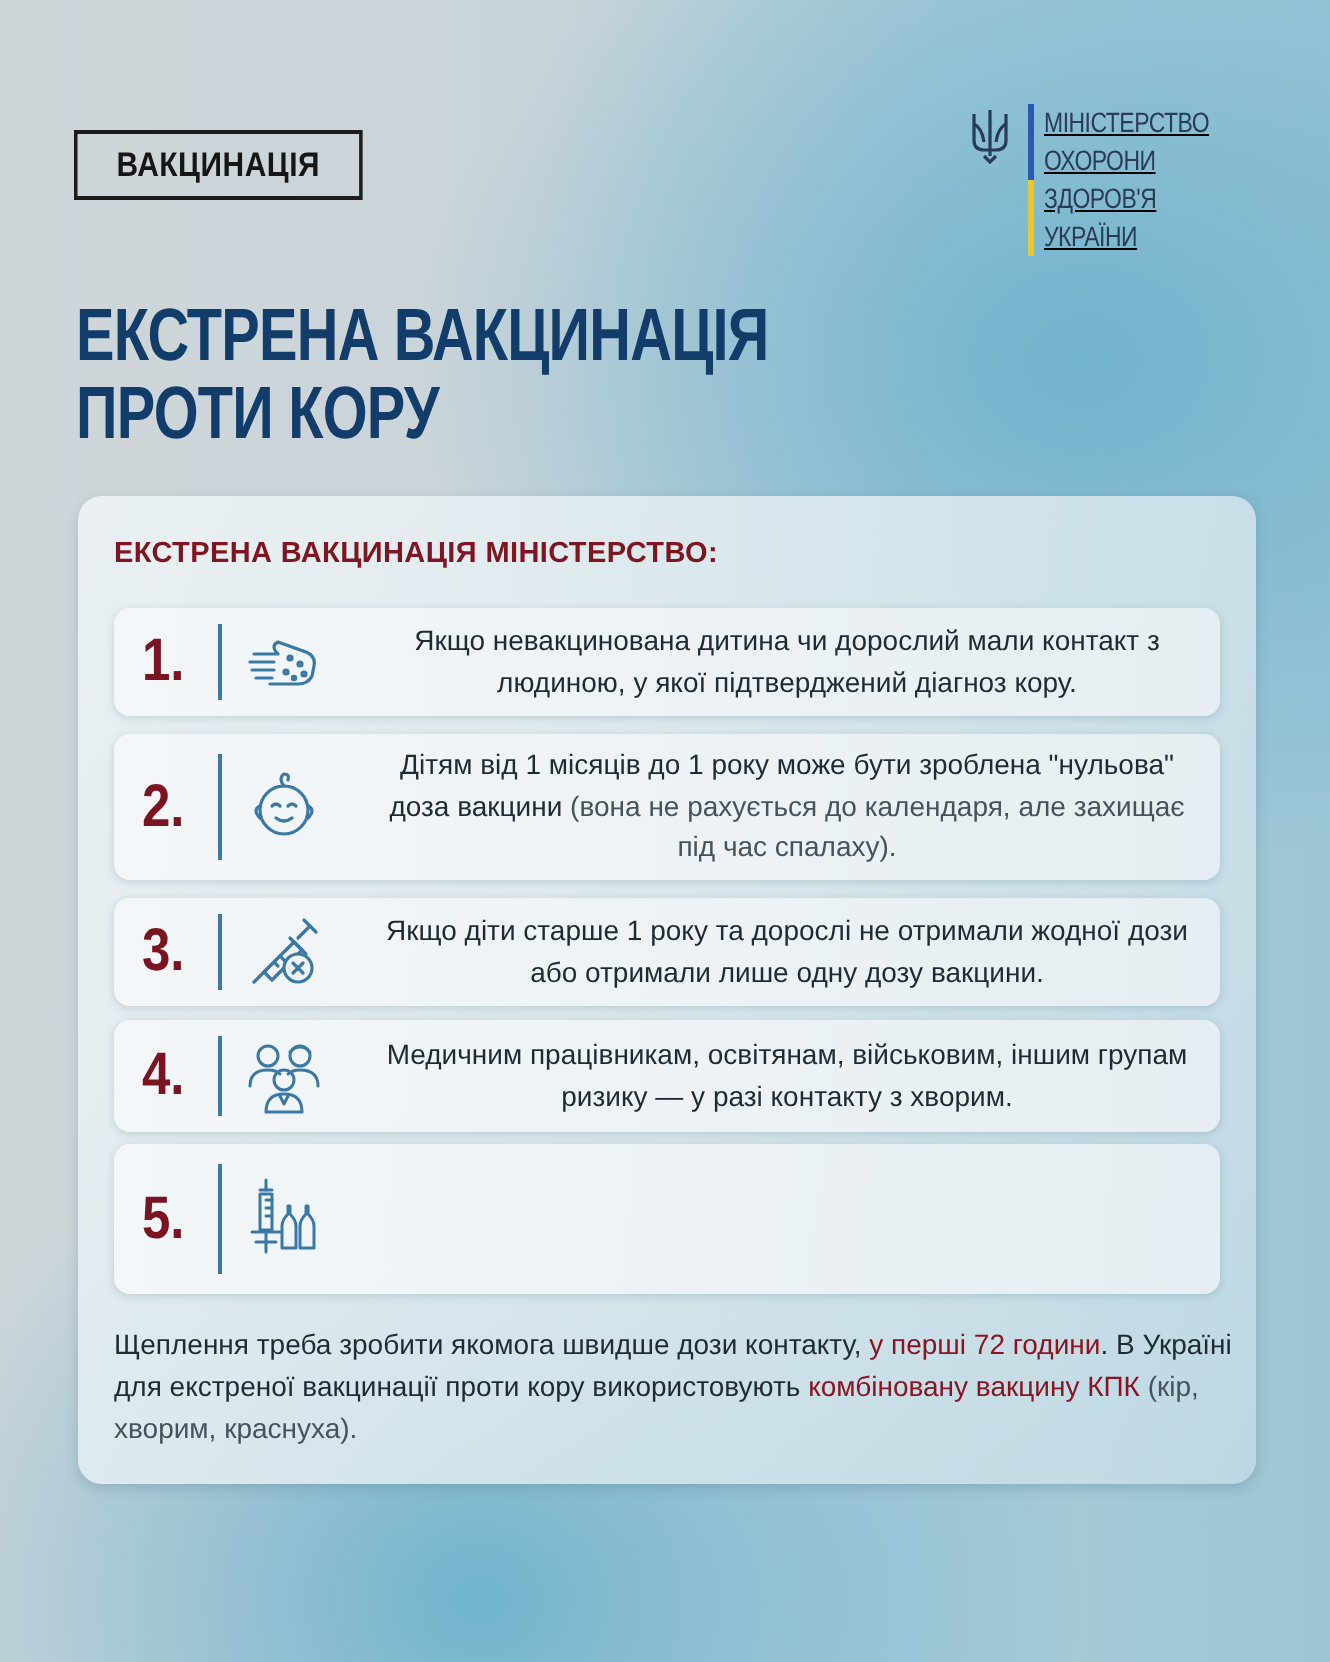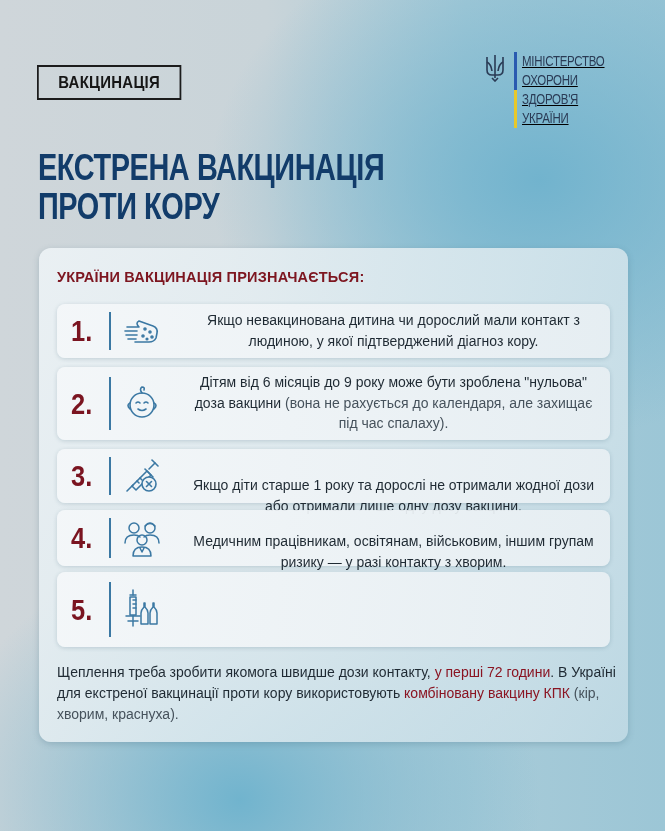--- a/index.html
+++ b/index.html
@@ -99,21 +99,21 @@
     <div>УКРАЇНИ</div>
   </div>
 </div>
 
 <div class="title">
   <div>ЕКСТРЕНА ВАКЦИНАЦІЯ</div>
   <div>ПРОТИ КОРУ</div>
 </div>
 
 <div class="card">
-  <div class="card-heading">УКРАЇНИ ВАКЦИНАЦІЯ ПРИЗНАЧАЄТЬСЯ:</div>
+  <div class="card-heading">ЕКСТРЕНА ВАКЦИНАЦІЯ МІНІСТЕРСТВО:</div>
 
   <div class="row" style="top:56px;height:54px;">
     <span class="num">1.</span>
     <span class="vbar" style="top:8px;height:38px;"></span>
     <span class="icon" style="top:8px;">
       <svg viewBox="0 0 38 38">
           <g fill="none" stroke="#3b78a3" stroke-width="1.6" stroke-linecap="round" stroke-linejoin="round">
         <path d="M4 15 L16 15 Q12 11 16 9 L30 14 Q35 16 34 21 L33 26 Q31 30 26 30 L12 30"></path>
         <path d="M2 19 L14 19"></path>
             <path d="M3 23 L14 23"></path>
@@ -141,21 +141,21 @@
         <path d="M19 9 Q16 5 19 3 Q22 3 21 6"></path>
         <path d="M7 19 Q3 21 7 25"></path>
             <path d="M31 19 Q35 21 31 25"></path>
         <path d="M13 19 Q15 17 17 19"></path>
             <path d="M21 19 Q23 17 25 19"></path>
         <path d="M15 25 Q19 28 23 25"></path>
       </g>
         </svg>
     </span>
     <div class="rtext" style="top:5px;">
-      <span>Дітям від 6 місяців до 9 року може бути зроблена "нульова" доза вакцини</span><span class="light"> (вона не рахується до календаря, але захищає під час спалаху).</span>
+      <span>Дітям від 1 місяців до 1 року може бути зроблена "нульова" доза вакцини</span><span class="light"> (вона не рахується до календаря, але захищає під час спалаху).</span>
     </div>
   </div>
 
   <div class="row" style="top:201px;height:54px;">
     <span class="num">3.</span>
     <span class="vbar" style="top:8px;height:38px;"></span>
     <span class="icon" style="top:8px;">
       <svg viewBox="0 0 38 38">
           <g fill="none" stroke="#3b78a3" stroke-width="1.6" stroke-linecap="round" stroke-linejoin="round">
         <path d="M4 34 L10 28"></path>
@@ -164,21 +164,21 @@
             <path d="M29 3 L35 9"></path>
             <path d="M22 12 L30 20"></path>
         <path d="M14 24 L16 26"></path>
             <path d="M17 21 L19 23"></path>
         <circle cx="26" cy="27" r="7" fill="#eef3f6"></circle>
         <path d="M23.5 24.5 L28.5 29.5"></path>
             <path d="M28.5 24.5 L23.5 29.5"></path>
       </g>
         </svg>
     </span>
-    <div class="rtext" style="top:6px;margin-top:20px;">
+    <div class="rtext" style="top:6px;">
       <span>Якщо діти старше 1 року та дорослі не отримали жодної дози або отримали лише одну дозу вакцини.</span>
     </div>
   </div>
 
   <div class="row" style="top:262px;height:56px;">
     <span class="num">4.</span>
     <span class="vbar" style="top:8px;height:40px;"></span>
     <span class="icon" style="top:9px;">
       <svg viewBox="0 0 38 38">
           <g fill="none" stroke="#3b78a3" stroke-width="1.5" stroke-linecap="round" stroke-linejoin="round">
@@ -186,21 +186,21 @@
             <path d="M2 24 Q2 16 11 16 Q15 16 17 18"></path>
         <circle cx="27" cy="9" r="5"></circle>
             <path d="M22 7 Q27 2 32 7"></path>
             <path d="M36 24 Q36 16 27 16 Q23 16 21 18"></path>
         <circle cx="19" cy="21" r="5"></circle>
             <path d="M10 37 Q10 28 19 28 Q28 28 28 37 Z"></path>
         <path d="M17 29 L19 33 L21 29"></path>
       </g>
         </svg>
     </span>
-    <div class="rtext" style="top:21px;">
+    <div class="rtext" style="top:7px;">
       <span>Медичним працівникам, освітянам, військовим, іншим групам ризику — у разі контакту з хворим.</span>
     </div>
   </div>
 
   <div class="row" style="top:324px;height:75px;">
     <span class="num">5.</span>
     <span class="vbar" style="top:10px;height:55px;"></span>
     <span class="icon" style="top:17px;">
       <svg viewBox="0 0 38 38">
           <g fill="none" stroke="#3b78a3" stroke-width="1.5" stroke-linecap="round" stroke-linejoin="round">

